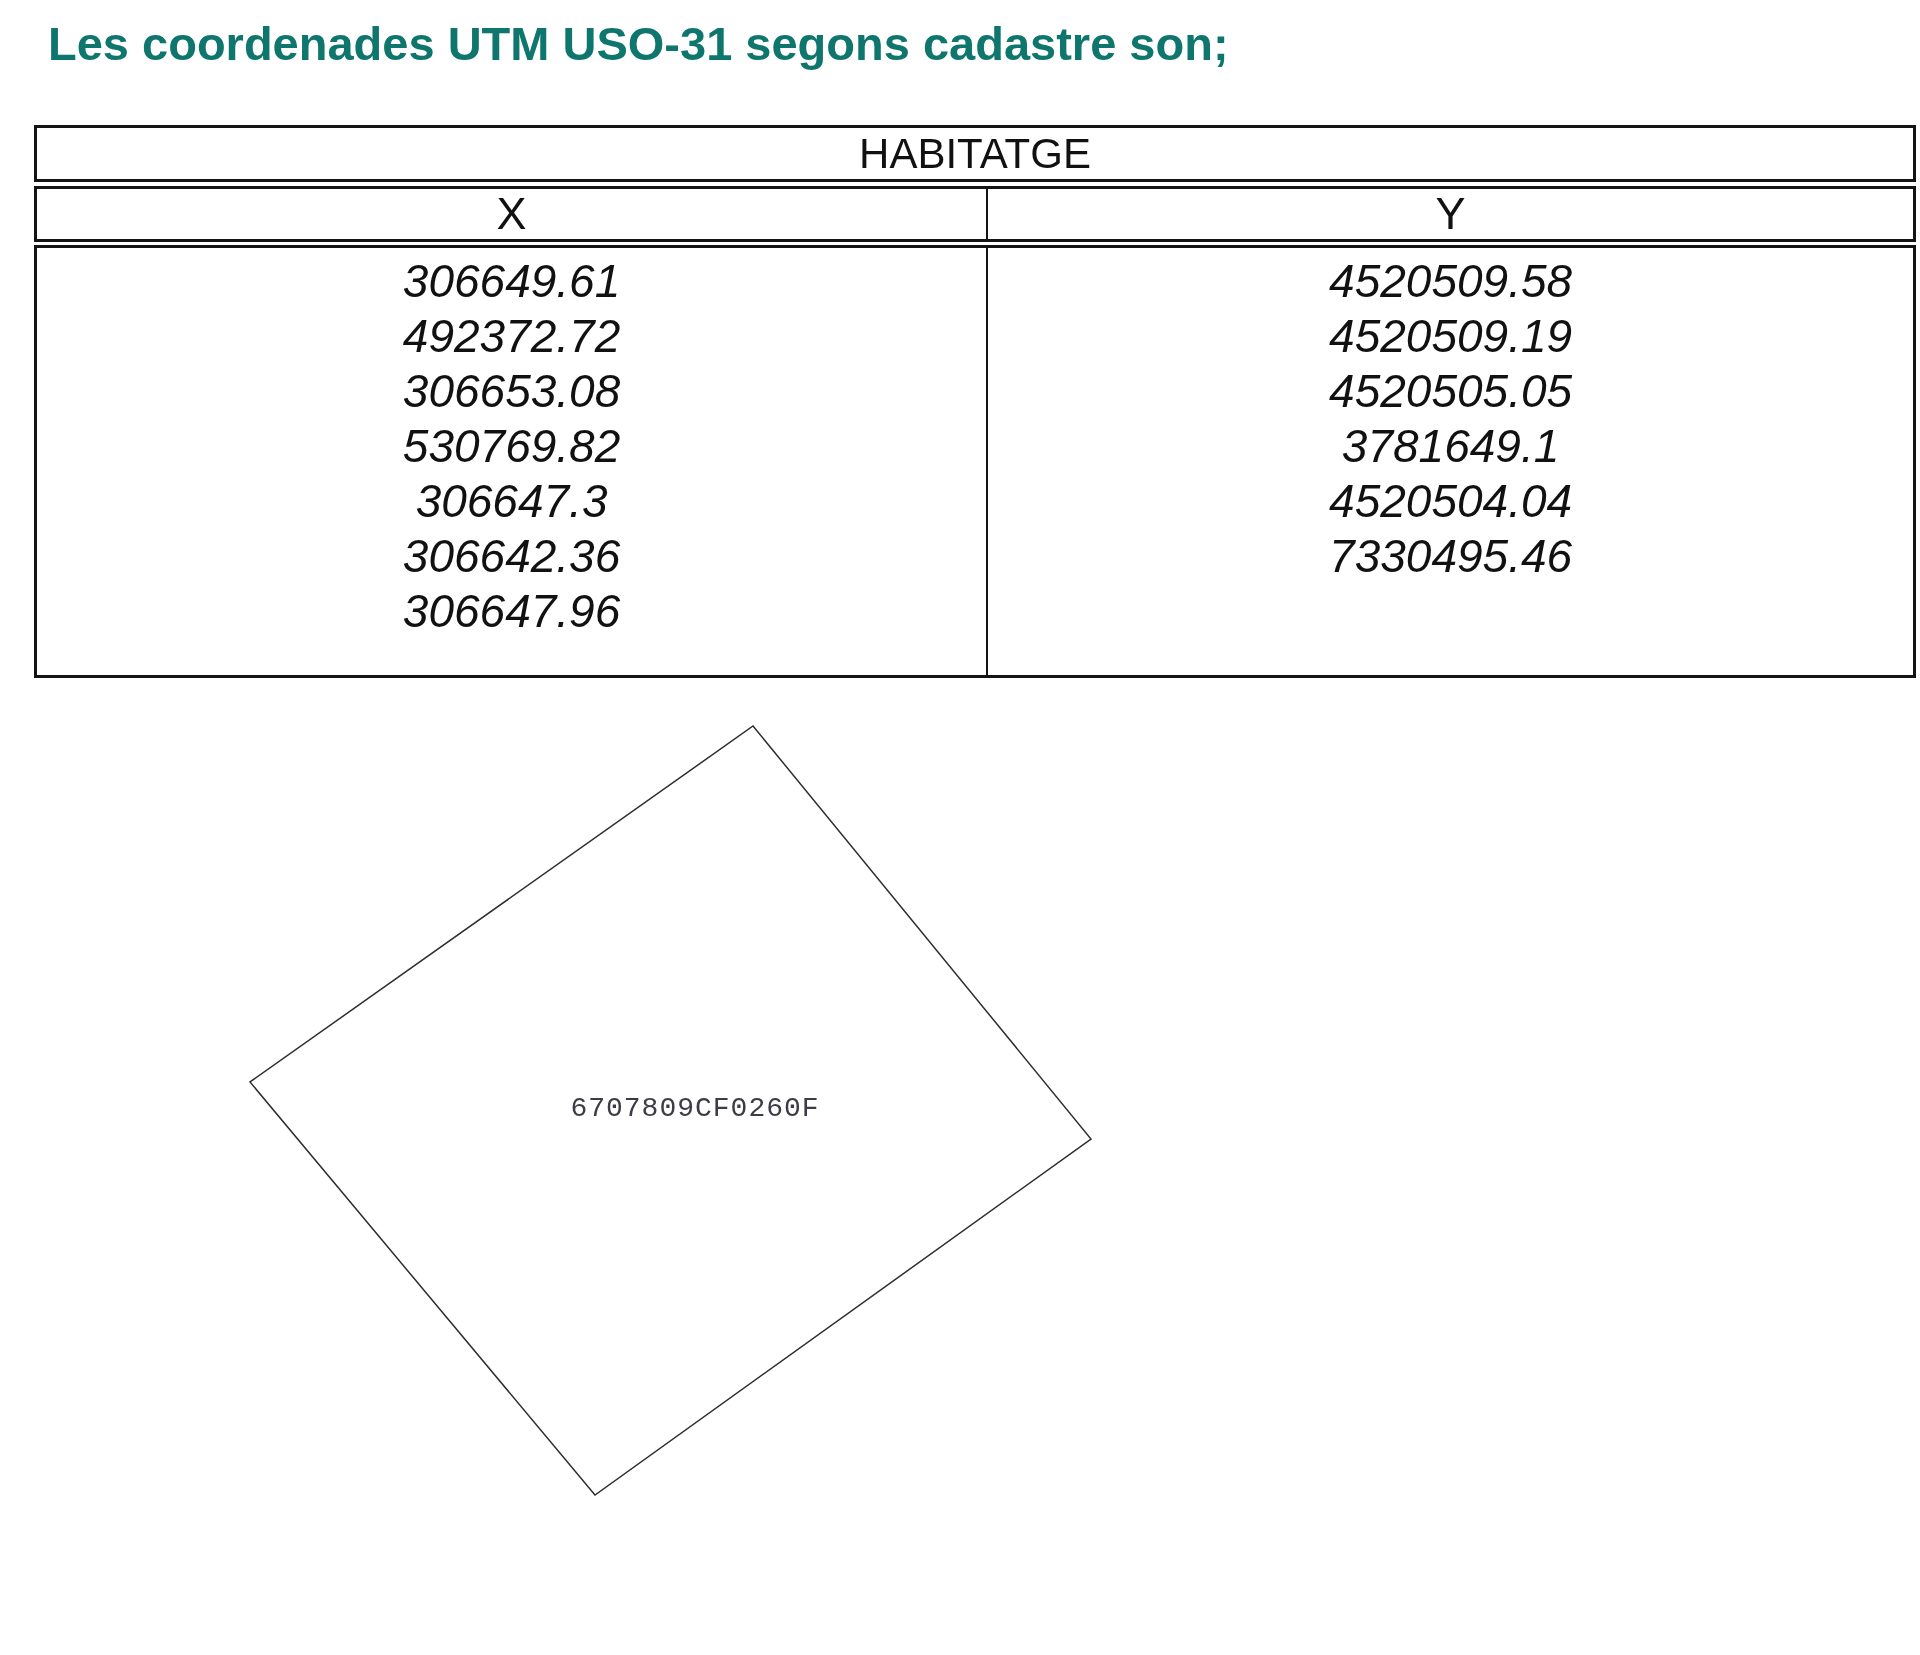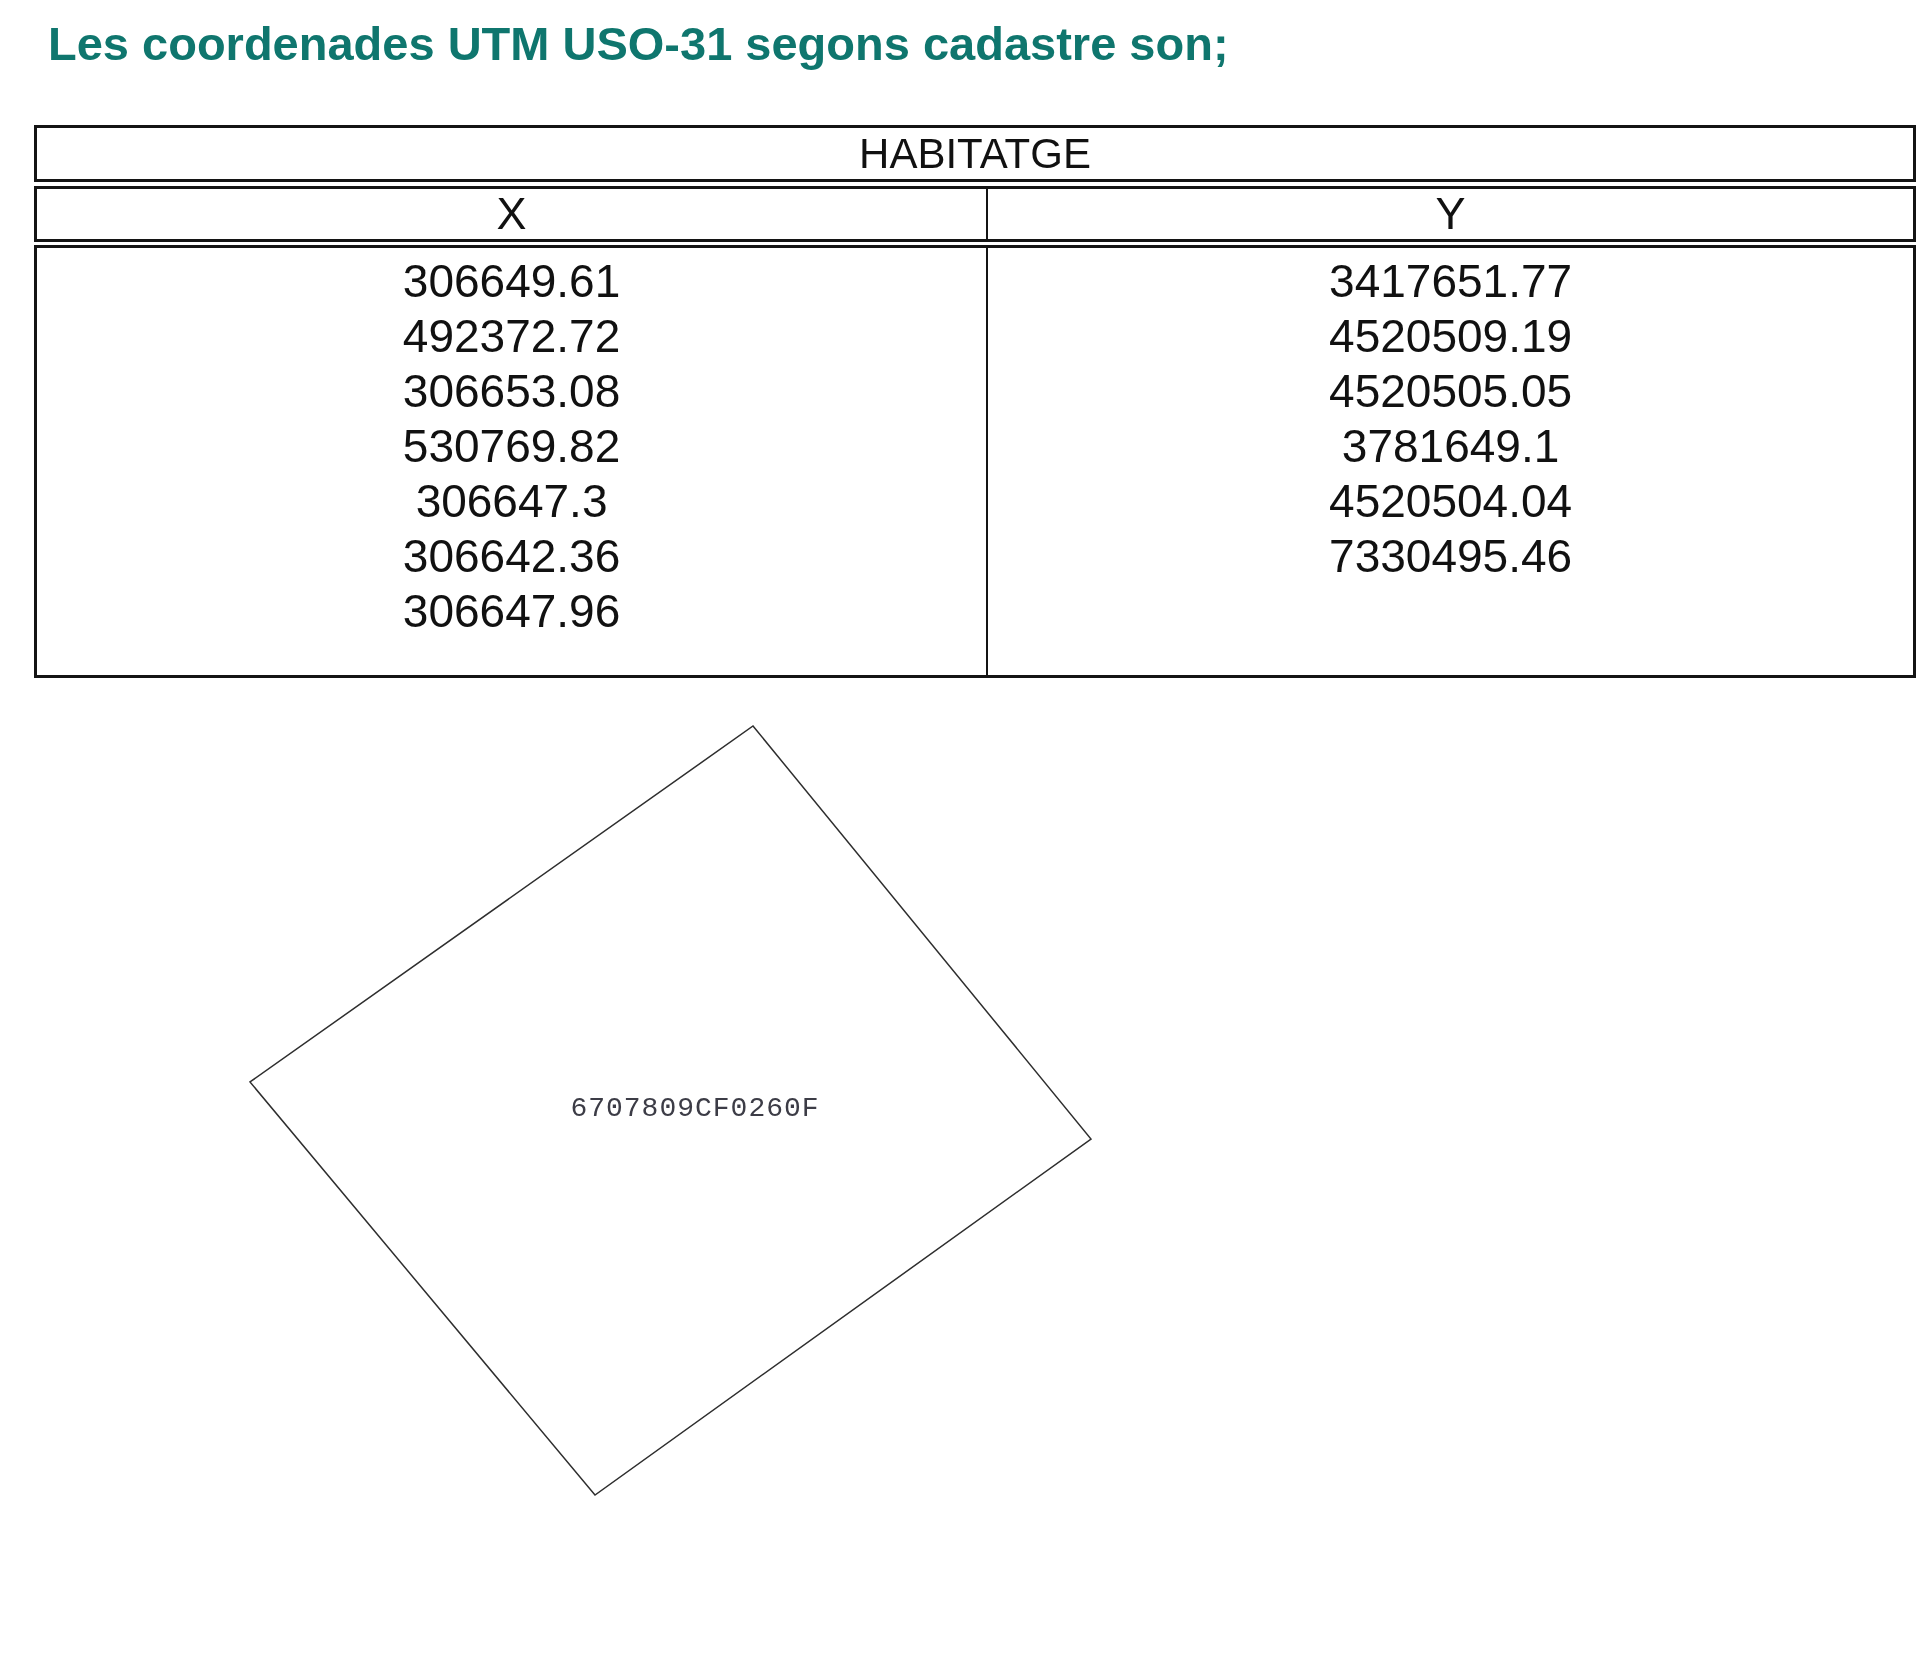--- a/index.html
+++ b/index.html
@@ -56,21 +56,21 @@
     display: flex;
   }
   .col-x {
     width: 50.7%;
     border-right: 2px solid var(--border);
   }
   .col-y { flex: 1; }
   .hcell {
     display: flex; align-items: center; justify-content: center;
   }
-  .vals { padding-top: 6px; }
+  .vals { padding-top: 6px; font-style: italic; }
   .val {
     font-size: 46px;
     line-height: 55px;
     text-align: center;
     white-space: nowrap;
   }
 
   .sketch {
     position: absolute;
     left: 0; top: 0;
@@ -111,21 +111,21 @@
       <div class="col-x vals">
         <div class="val">306649.61</div>
         <div class="val">492372.72</div>
         <div class="val">306653.08</div>
         <div class="val">530769.82</div>
         <div class="val">306647.3</div>
         <div class="val">306642.36</div>
         <div class="val">306647.96</div>
       </div>
       <div class="col-y vals">
-        <div class="val">3417651.77</div>
+        <div class="val">4520509.58</div>
         <div class="val">4520509.19</div>
         <div class="val">4520505.05</div>
         <div class="val">3781649.1</div>
         <div class="val">4520504.04</div>
         <div class="val">7330495.46</div>
       </div>
     </div>
 
   </section>
 

